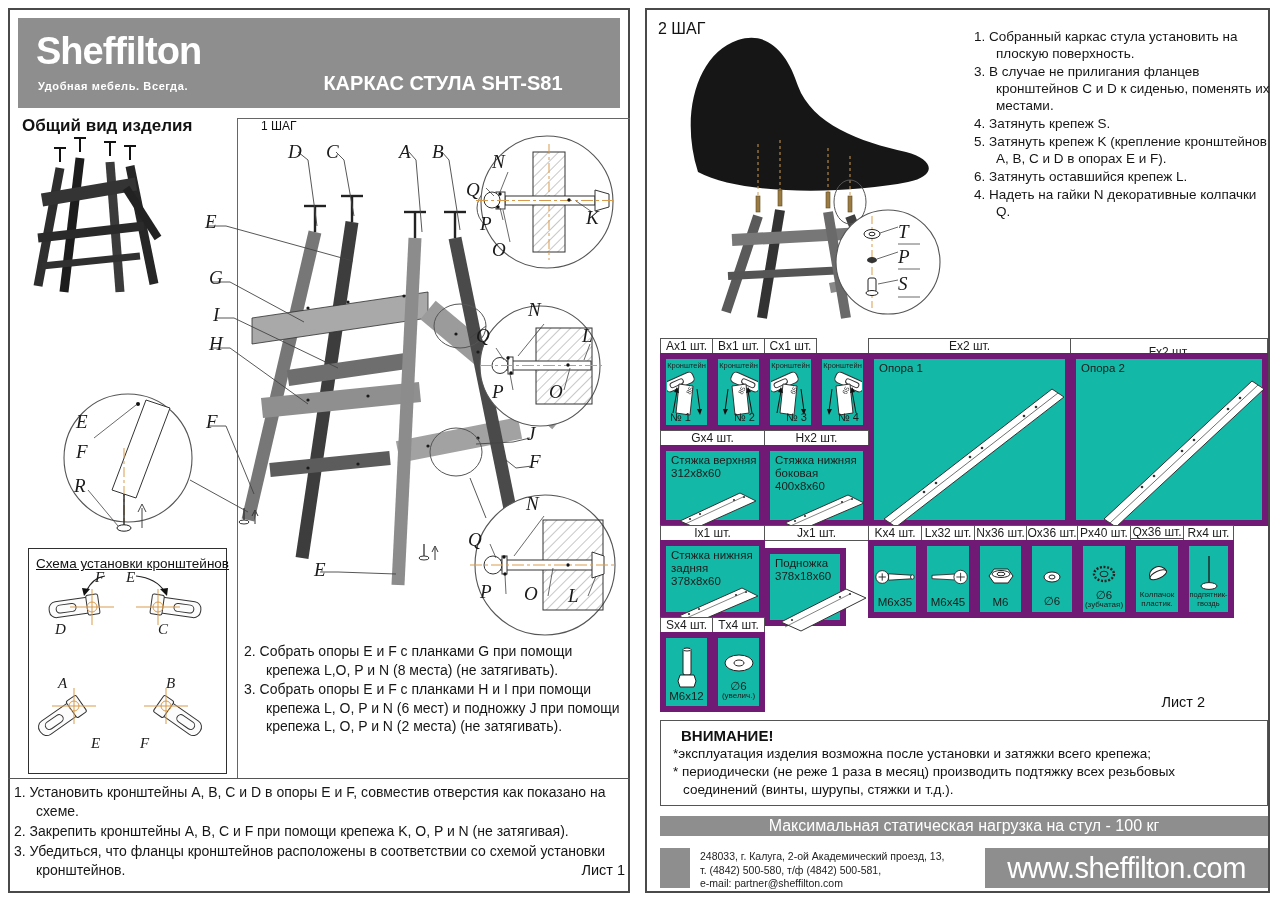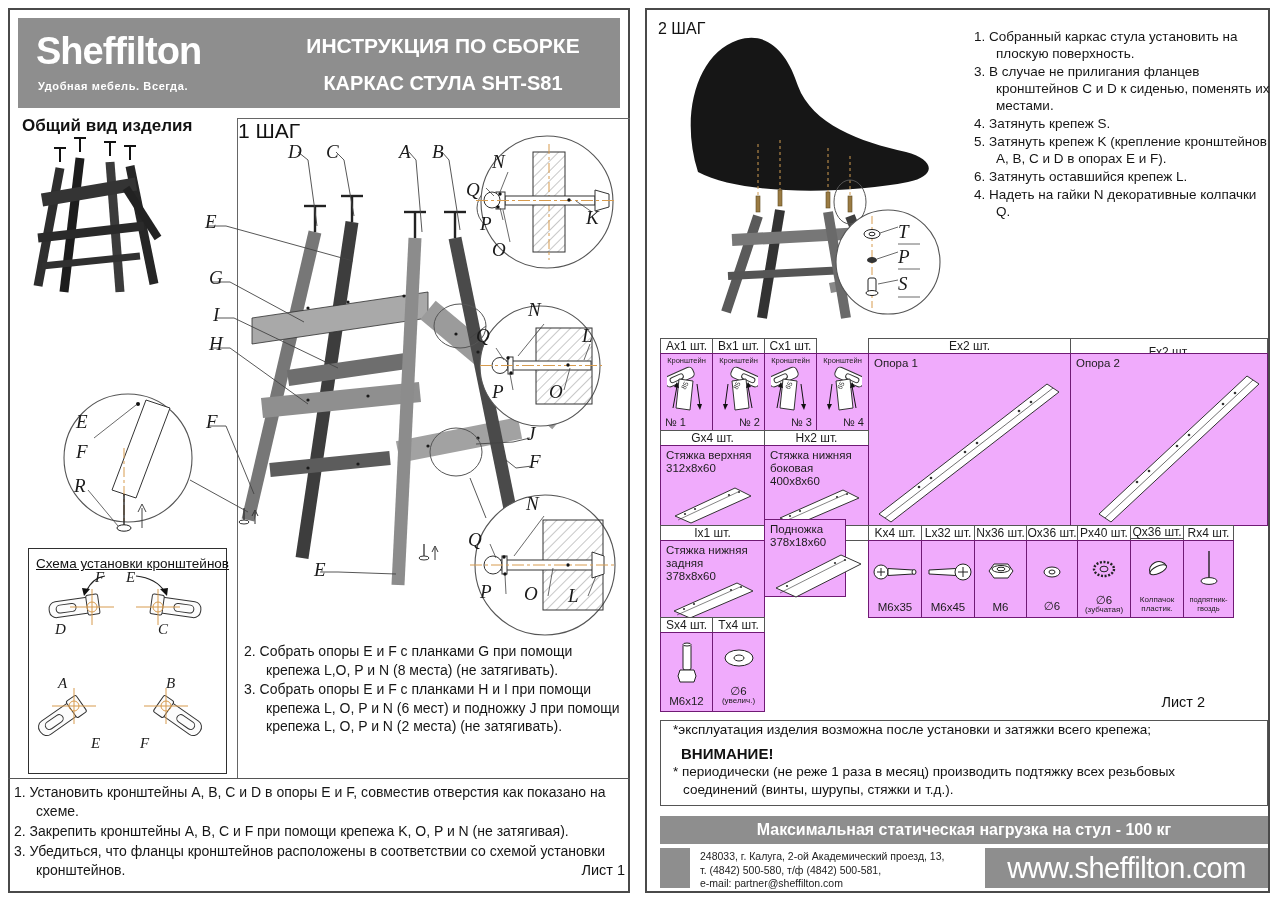--- a/index.html
+++ b/index.html
@@ -8,21 +8,21 @@
   .abs{position:absolute}
   .page{position:absolute;border:2px solid #4a4a4a;background:#fff;box-sizing:border-box}
   .banner{position:absolute;background:#8e8e8e;color:#fff}
   .lbl{position:absolute;font-family:"Liberation Serif",serif;font-style:italic;
        font-size:19px;color:#1a1a1a;line-height:1}
   .lbl.sm{font-size:15px}
   .steps{position:absolute;font-size:14px;line-height:18.5px;color:#161616}
   .steps div{padding-left:22px;text-indent:-22px;margin-bottom:1px}
   .th{position:absolute;box-sizing:border-box;border:1px solid #555;background:#fff;
       font-size:12px;display:flex;align-items:center;justify-content:center;color:#1c1c1c}
-  .tc{position:absolute;box-sizing:border-box;border:1px solid #701a75;background:#f0abfc;
+  .tc{position:absolute;box-sizing:border-box;border:6px solid #701a75;background:#14b8a6;
       font-size:11.5px;color:#1c1c1c}
   .pre{white-space:pre-line}
   .cellname{position:absolute;left:5px;top:3px;font-size:11.5px;line-height:13px}
   .fastlabel{position:absolute;bottom:4px;left:0;right:0;text-align:center;font-size:11.5px}
   .fastnote{position:absolute;bottom:4px;left:0;right:0;text-align:center;font-size:8px;line-height:9px}
   .cap{position:absolute;top:2px;left:0;right:0;text-align:center;font-size:7.5px;color:#222}
   .num{position:absolute;bottom:2px;font-size:11px}
   .ang{position:absolute;font-size:7px;color:#333;transform:rotate(-62deg)}
   .glyphbox{position:absolute;left:0;right:0;top:12px;display:flex;justify-content:center}
   .underline{text-decoration:underline}
@@ -32,27 +32,26 @@
 <body>
 
 <div class="canvas">
 
   <div class="page" style="left:8px;top:8px;width:622px;height:885px"></div>
   <div class="page" style="left:645px;top:8px;width:625px;height:885px"></div>
 
   <div class="banner" style="left:18px;top:18px;width:602px;height:90px">
     <span class="abs" style="left:18px;top:12px;font-size:38px;font-weight:bold;letter-spacing:-1px">Sheffilton</span>
     <span class="abs" style="left:20px;top:62px;font-size:11px;font-weight:bold;letter-spacing:.6px">Удобная мебель. Всегда.</span>
-    <span class="abs" style="left:250px;top:16px;width:350px;text-align:center;font-size:21px;font-weight:bold">ИНСТРУКЦИЯ ПО СБОРКЕ</span>
     <span class="abs" style="left:250px;top:54px;width:350px;text-align:center;font-size:20px;font-weight:bold">КАРКАС СТУЛА SHT-S81</span>
   </div>
 
   <div class="abs" style="left:22px;top:116px;font-size:17px;font-weight:bold">Общий вид изделия</div>
 
-  <div class="abs" style="left:238px;top:119px;font-size:21px">1 ШАГ</div>
+  <div class="abs" style="left:261px;top:119px;font-size:12px">1 ШАГ</div>
 
   <div class="abs" style="left:237px;top:118px;width:392px;height:660px;border-left:1px solid #666;border-top:1px solid #666"></div>
   <div class="abs" style="left:8px;top:778px;width:622px;border-top:1.5px solid #555"></div>
 
   <div class="abs" style="left:28px;top:548px;width:197px;height:224px;border:1.5px solid #2f2f2f"></div>
 
   <svg class="abs" style="left:8px;top:108px" width="624" height="672" viewBox="0 0 624 672">
     <defs>
       <pattern id="h" width="7" height="7" patternUnits="userSpaceOnUse" patternTransform="rotate(45)">
         <line x1="0" y1="0" x2="0" y2="7" stroke="#9a9a9a" stroke-width="1.1"></line>
@@ -555,21 +554,21 @@
       <polygon points="5,34 68,6 84,14 21,41" fill="#fff" stroke="#333"></polygon>
         <line x1="8" y1="38" x2="71" y2="10" stroke="#333" stroke-width="0.6"></line>
       <g fill="#333">
           <circle cx="15" cy="32" r="1.1"></circle>
           <circle cx="25" cy="27" r="1.1"></circle>
           <circle cx="62" cy="13" r="1.1"></circle>
           <circle cx="72" cy="10" r="1.1"></circle>
         </g>
     </svg>
   </div>
-  <div class="tc" style="left:764px;top:519px;width:82px;height:78px">
+  <div class="tc" style="left:764px;top:548px;width:82px;height:78px">
     <div class="cellname pre">Подножка
 378х18х60</div>
     <svg class="abs" style="left:6px;top:28px" width="98" height="50" viewBox="0 0 98 50">
       <polygon points="5,40 70,7 90,16 25,49" fill="#fff" stroke="#333"></polygon>
         <line x1="9" y1="45" x2="74" y2="12" stroke="#333" stroke-width="0.6"></line>
       <g fill="#333">
           <circle cx="16" cy="38" r="1.1"></circle>
           <circle cx="64" cy="15" r="1.1"></circle>
           <circle cx="74" cy="12" r="1.1"></circle>
         </g>
@@ -673,26 +672,26 @@
     </div>
     <div class="fastnote" style="bottom:6px">
       <div style="font-size:11.5px">∅6</div>
       <div>(увелич.)</div>
     </div>
   </div>
 
   <div class="abs" style="left:1100px;top:694px;width:105px;text-align:right;font-size:14.5px">Лист 2</div>
 
   <div class="abs" style="left:660px;top:720px;width:608px;height:86px;border:1px solid #555;box-sizing:border-box">
+    <div style="margin:6px 0 1px 20px;font-size:15px;font-weight:bold">ВНИМАНИЕ!</div>
     <div style="margin-left:12px;font-size:13.5px;line-height:18px;padding-left:10px;text-indent:-10px">*эксплуатация изделия возможна после установки и затяжки всего крепежа;</div>
-    <div style="margin:6px 0 1px 20px;font-size:15px;font-weight:bold">ВНИМАНИЕ!</div>
     <div style="margin-left:12px;width:560px;font-size:13.5px;line-height:18px;padding-left:10px;text-indent:-10px">* периодически (не реже 1 раза в месяц) производить подтяжку всех резьбовых соединений (винты, шурупы, стяжки и т.д.).</div>
   </div>
 
-  <div class="banner" style="left:660px;top:816px;width:608px;height:28px;display:flex;align-items:center;justify-content:center;font-size:16px;font-weight:bold">Максимальная статическая нагрузка на стул - 100 кг</div>
+  <div class="banner" style="left:660px;top:816px;width:608px;height:20px;display:flex;align-items:center;justify-content:center;font-size:16px;font-weight:normal">Максимальная статическая нагрузка на стул - 100 кг</div>
 
   <div class="banner" style="left:660px;top:848px;width:30px;height:40px"></div>
   <div class="abs pre" style="left:700px;top:850px;width:270px;font-size:10.5px;line-height:13.5px;color:#222">248033, г. Калуга, 2-ой Академический проезд, 13,
 т. (4842) 500-580, т/ф (4842) 500-581,
 e-mail: partner@sheffilton.com</div>
   <div class="banner" style="left:985px;top:848px;width:283px;height:40px;display:flex;align-items:center;justify-content:center;font-size:29px;letter-spacing:-0.5px">www.sheffilton.com</div>
 
 </div>
 
 </body></html>

